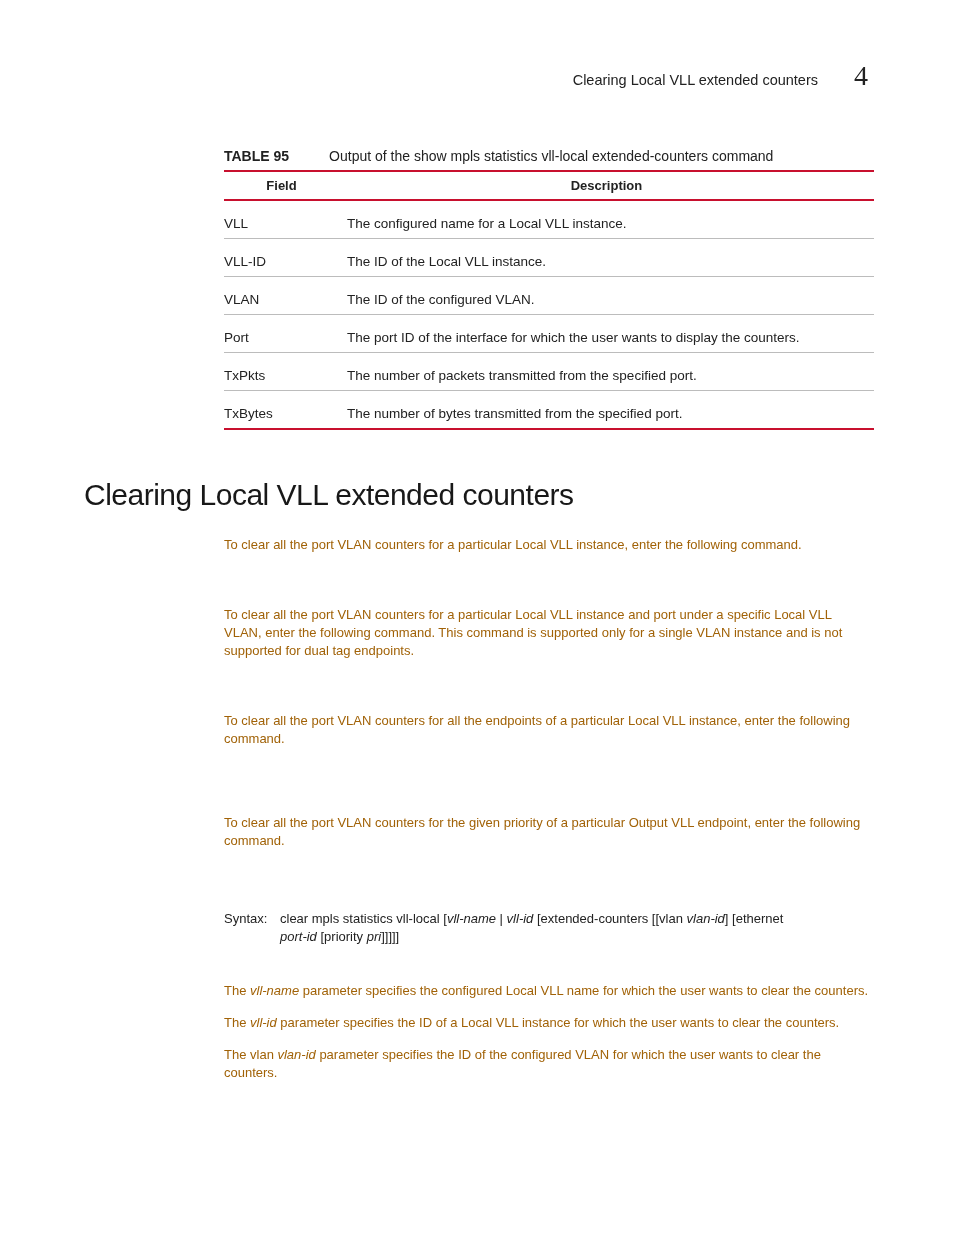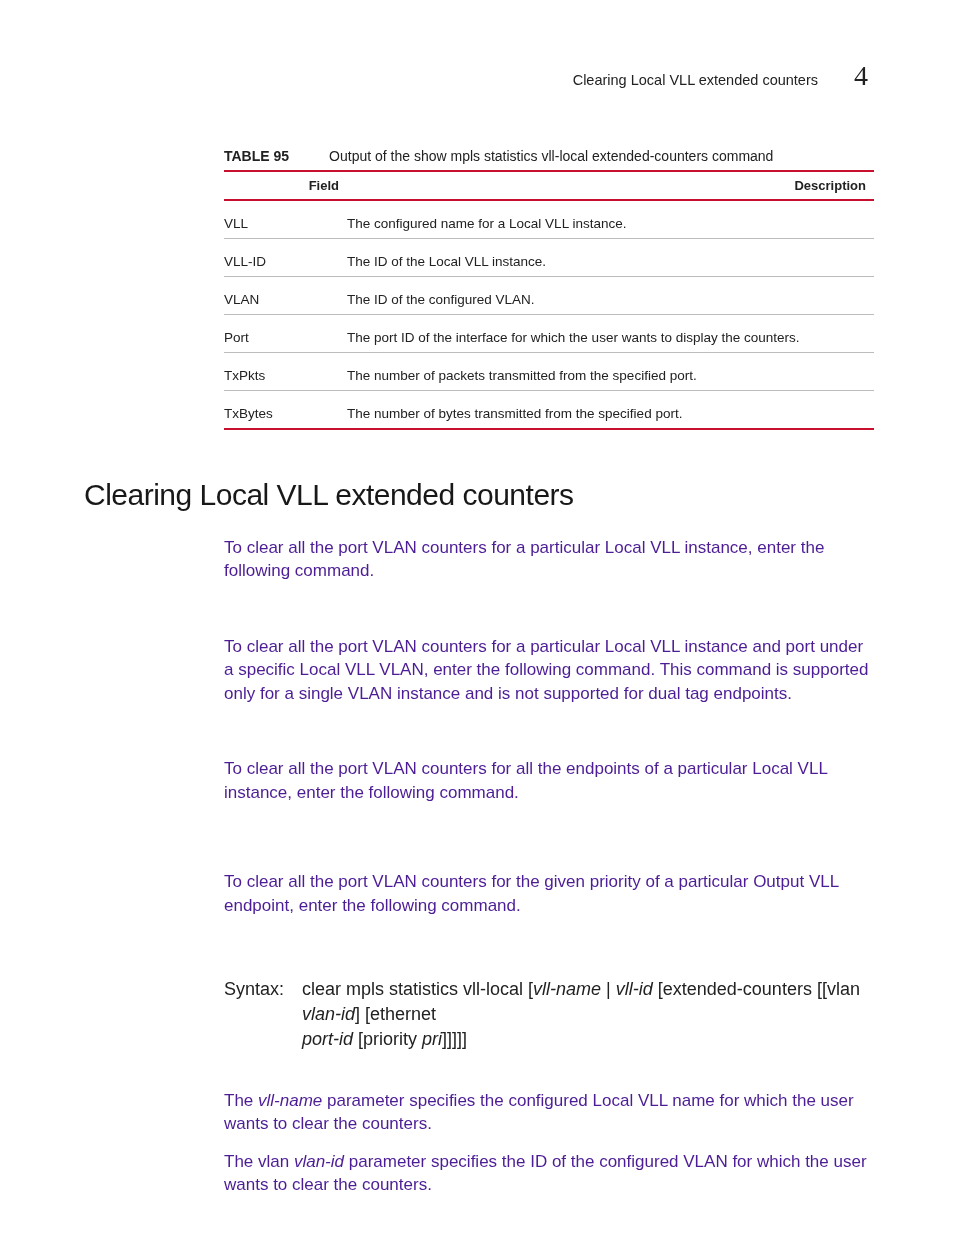--- a/index.html
+++ b/index.html
@@ -51,21 +51,21 @@
   }
   .table-caption-text {
     font-weight: normal;
   }
   table.data-table {
     border-collapse: collapse;
     width: 650px;
     font-size: 13.5px;
   }
   table.data-table th {
-    text-align: right;
+    text-align: center;
     font-weight: bold;
     font-size: 13px;
     padding: 6px 8px 6px 0;
     border-top: 2px solid #c8102e;
     border-bottom: 2px solid #c8102e;
   }
   table.data-table td {
     padding: 15px 8px 7px 0;
     border-bottom: 1px solid #bcbcbc;
     vertical-align: top;
@@ -80,33 +80,32 @@
   }
   h1.section-heading {
     font-family: Arial, Helvetica, sans-serif;
     font-weight: normal;
     font-size: 30px;
     letter-spacing: -0.5px;
     margin: 48px 0 24px 0;
     color: #181818;
   }
   .body-para {
-    font-size: 17px;
+    font-size: 13px;
     line-height: 1.38;
     margin: 0 0 52px 0;
-    color: #4c1d95;
+    color: #a16207;
   }
   .body-para.tight { margin-bottom: 14px; }
   .body-para.med  { margin-bottom: 66px; }
   .syntax-block {
-    font-size: 18px;
+    font-size: 13px;
     line-height: 1.4;
     margin: 0 0 36px 0;
     display: flex;
-    gap: 22px;
   }
   .syntax-label {
     width: 56px;
     flex-shrink: 0;
   }
   .syntax-body {
     flex: 1;
   }
   .syntax-body .line2 {
     display: block;
@@ -181,20 +180,23 @@
       <span class="syntax-label">Syntax:</span>
       <span class="syntax-body">
         <span>clear mpls statistics vll-local [</span><em class="var">vll-name</em><span> | </span><em class="var">vll-id</em><span> [extended-counters [[vlan </span><em class="var">vlan-id</em><span>] [ethernet </span><span class="line2"><em class="var">port-id</em><span> [priority </span><em class="var">pri</em><span>]]]]]</span></span>
       </span>
     </div>
 
     <p class="body-para tight">
       <span>The </span><em class="var">vll-name</em><span> parameter specifies the configured Local VLL name for which the user wants to clear the counters.</span>
     </p>
 
+    <p class="body-para tight">
+      <span>The </span><em class="var">vll-id</em><span> parameter specifies the ID of a Local VLL instance for which the user wants to clear the counters.</span>
+    </p>
 
     <p class="body-para tight">
       <span>The vlan </span><em class="var">vlan-id</em><span> parameter specifies the ID of the configured VLAN for which the user wants to clear the counters.</span>
     </p>
 
   </div>
 
 </div>
 
 </body></html>

